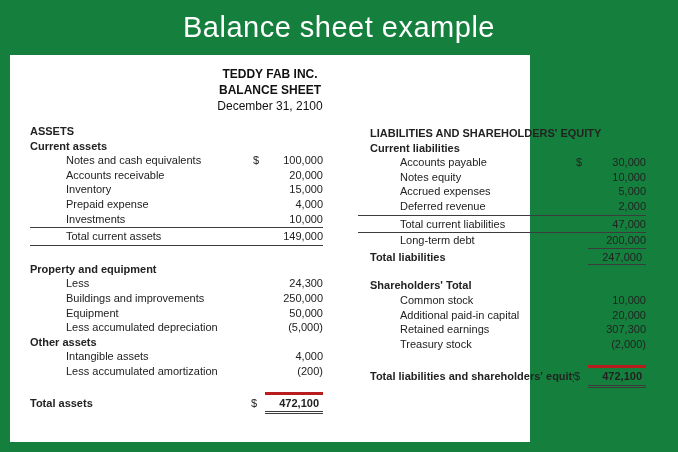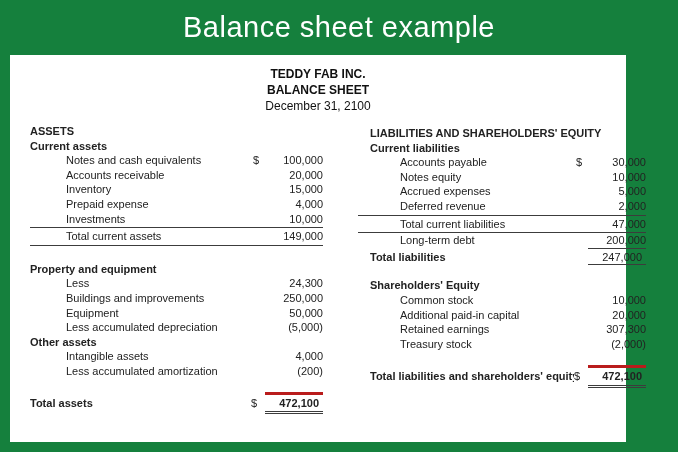--- a/index.html
+++ b/index.html
@@ -8,21 +8,21 @@
     background:#15803d; overflow:hidden;
     font-family:"Liberation Sans","DejaVu Sans",sans-serif;
     color:#222;
   }
   .banner { height:55px; display:flex; align-items:center; justify-content:center; }
   .banner-title {
     color:#ffffff; font-size:29px; font-weight:300; letter-spacing:0.5px;
     font-family:"Liberation Sans","DejaVu Sans",sans-serif;
   }
   .paper {
-    position:absolute; left:10px; top:55px; width:616px; height:387px;
+    position:absolute; left:10px; top:55px; width:520px; height:387px;
     background:#ffffff;
   }
   .doc-header { text-align:center; padding-top:11px; font-size:12px; line-height:16px; color:#111; }
   .doc-header .bold-line { font-weight:bold; }
 
   .col { position:absolute; font-size:11px; line-height:14.6px; }
   .col-left  { left:20px;  top:69px; width:293px; }
   .col-right { left:348px; top:71px; width:288px; }
 
   .h1 { font-weight:bold; }
@@ -186,21 +186,21 @@
         <span class="cur"></span>
         <span class="amt">200,000</span>
       </div>
 
       <div class="row mt12">
         <span class="lbl rh bold">Total liabilities</span>
         <span class="cur"></span>
         <span class="amt amt-single">247,000</span>
       </div>
 
-      <div class="h2 rh mt13">Shareholders' Equity</div>
+      <div class="h2 rh mt13">Shareholders' Total</div>
       <div class="row">
         <span class="lbl rind">Common stock</span>
         <span class="cur"></span>
         <span class="amt">10,000</span>
       </div>
       <div class="row">
         <span class="lbl rind">Additional paid-in capital</span>
         <span class="cur"></span>
         <span class="amt">20,000</span>
       </div>

